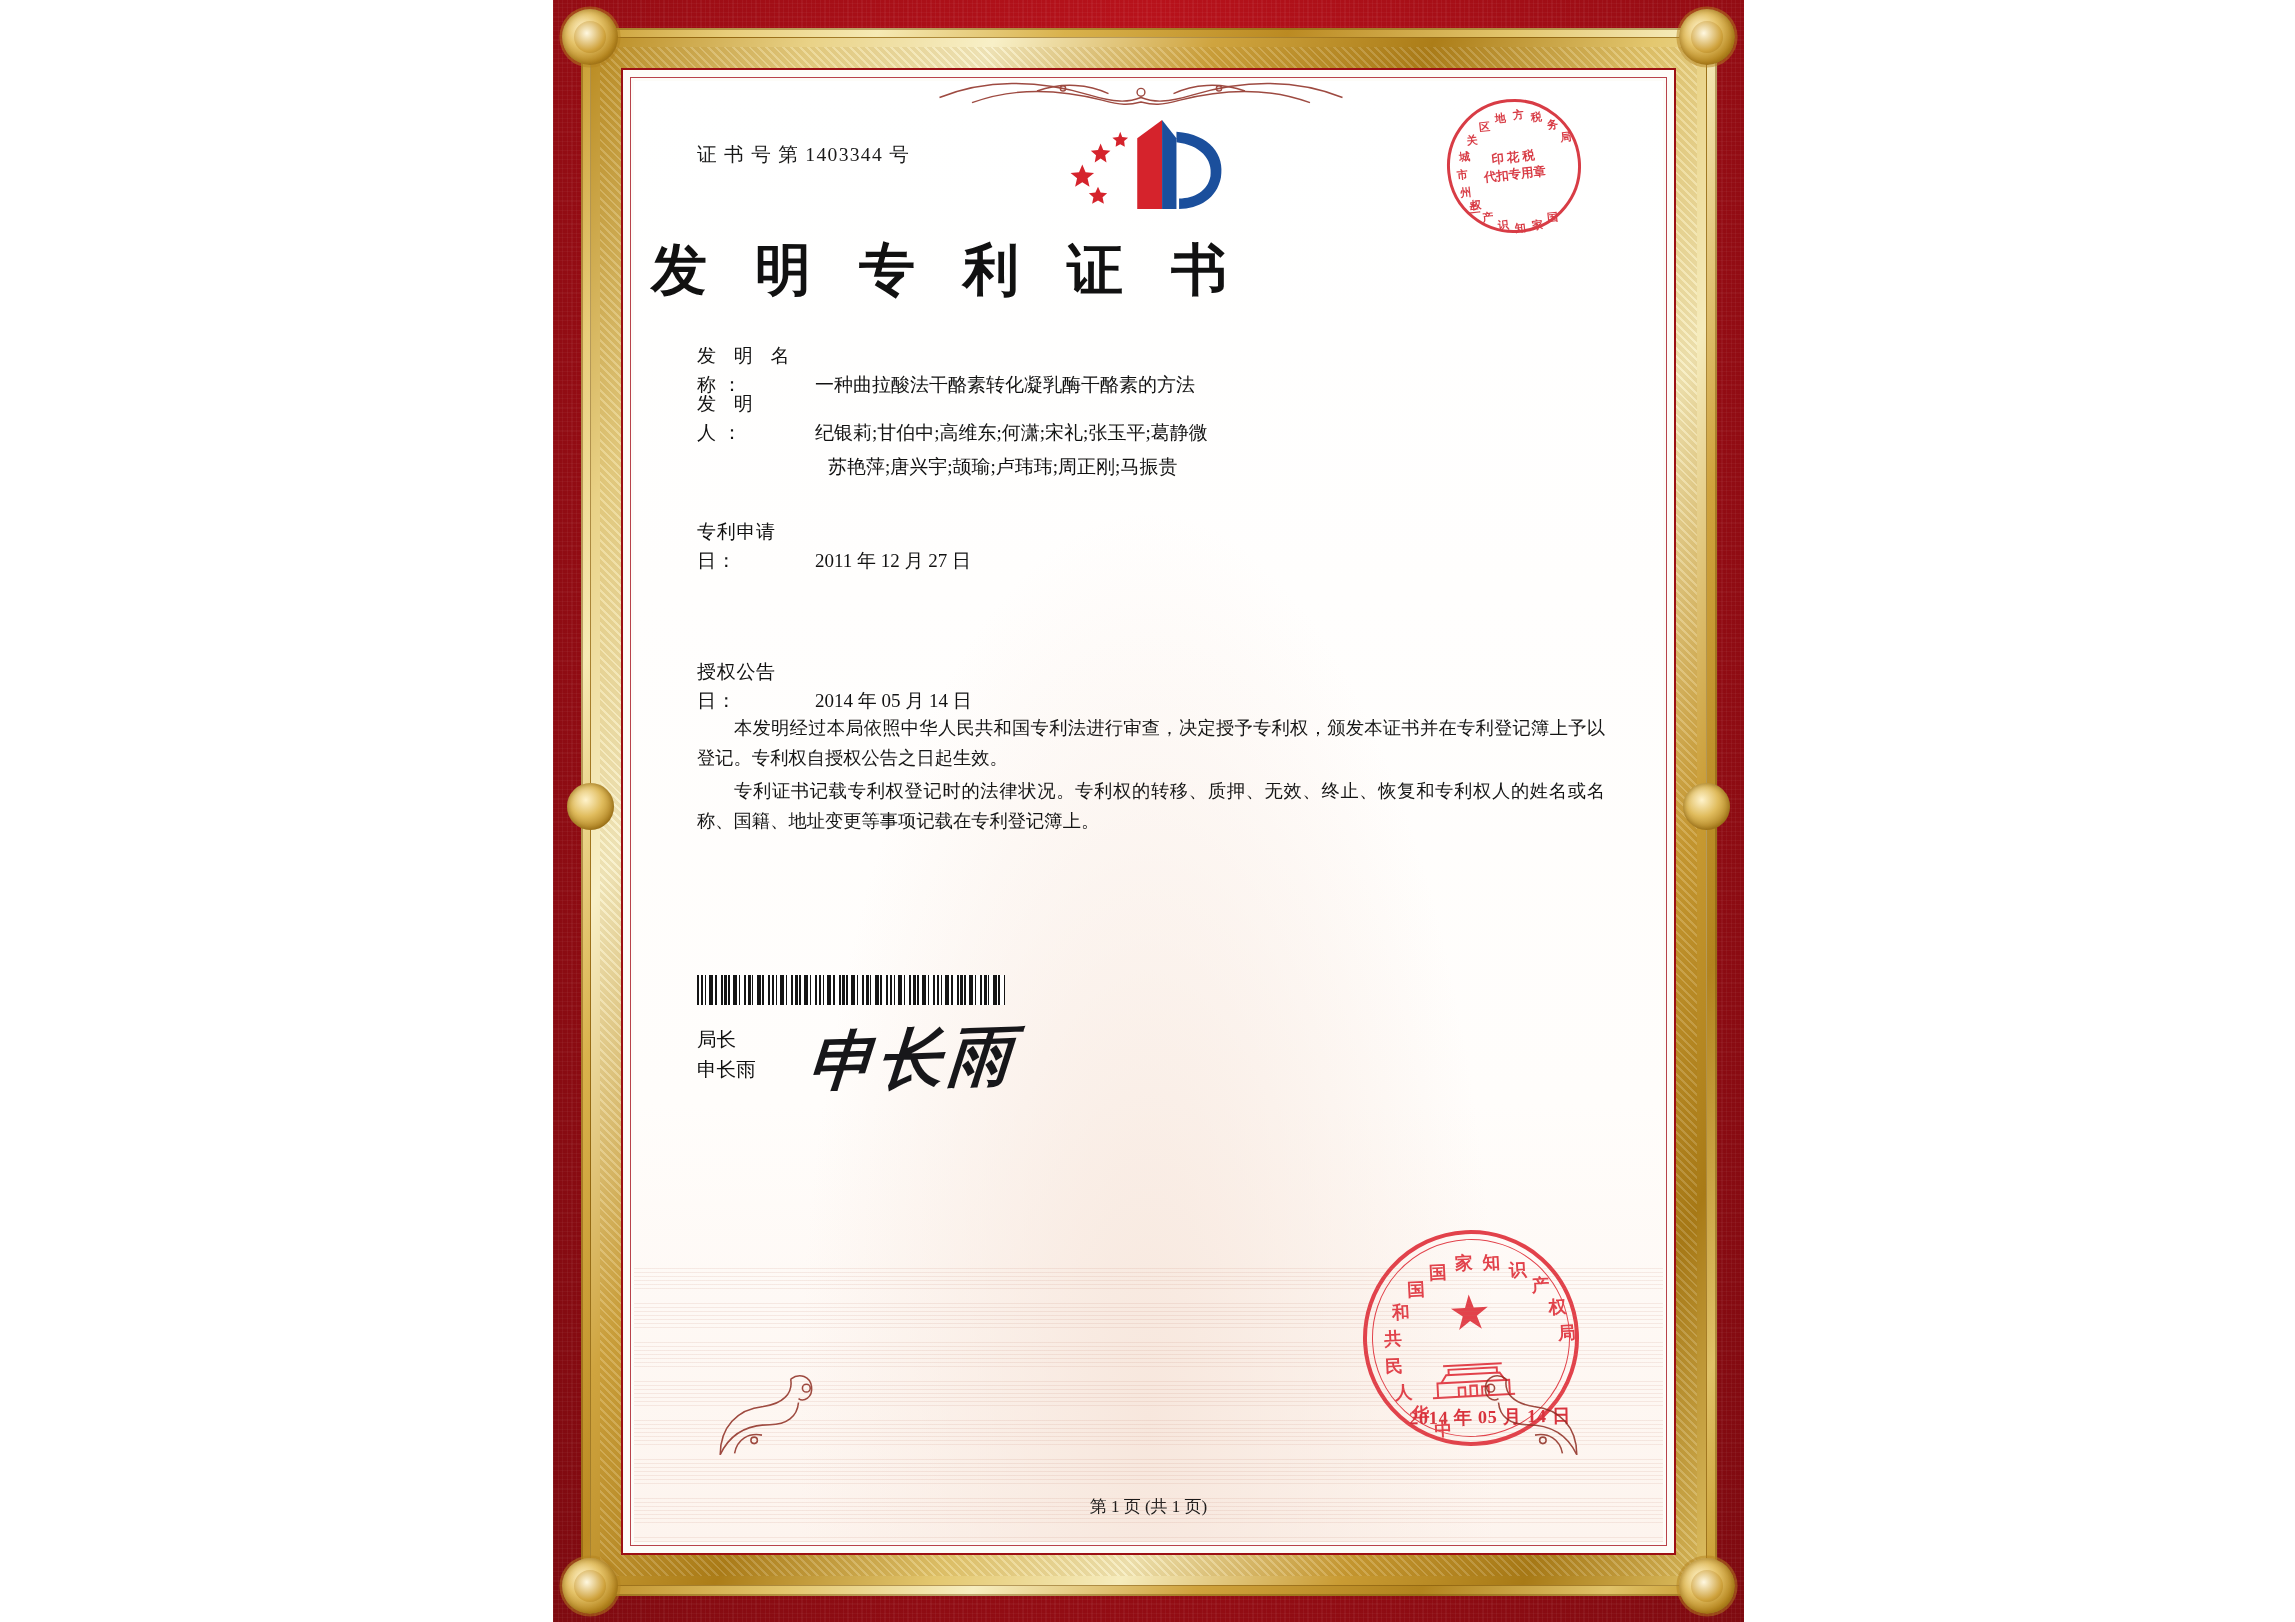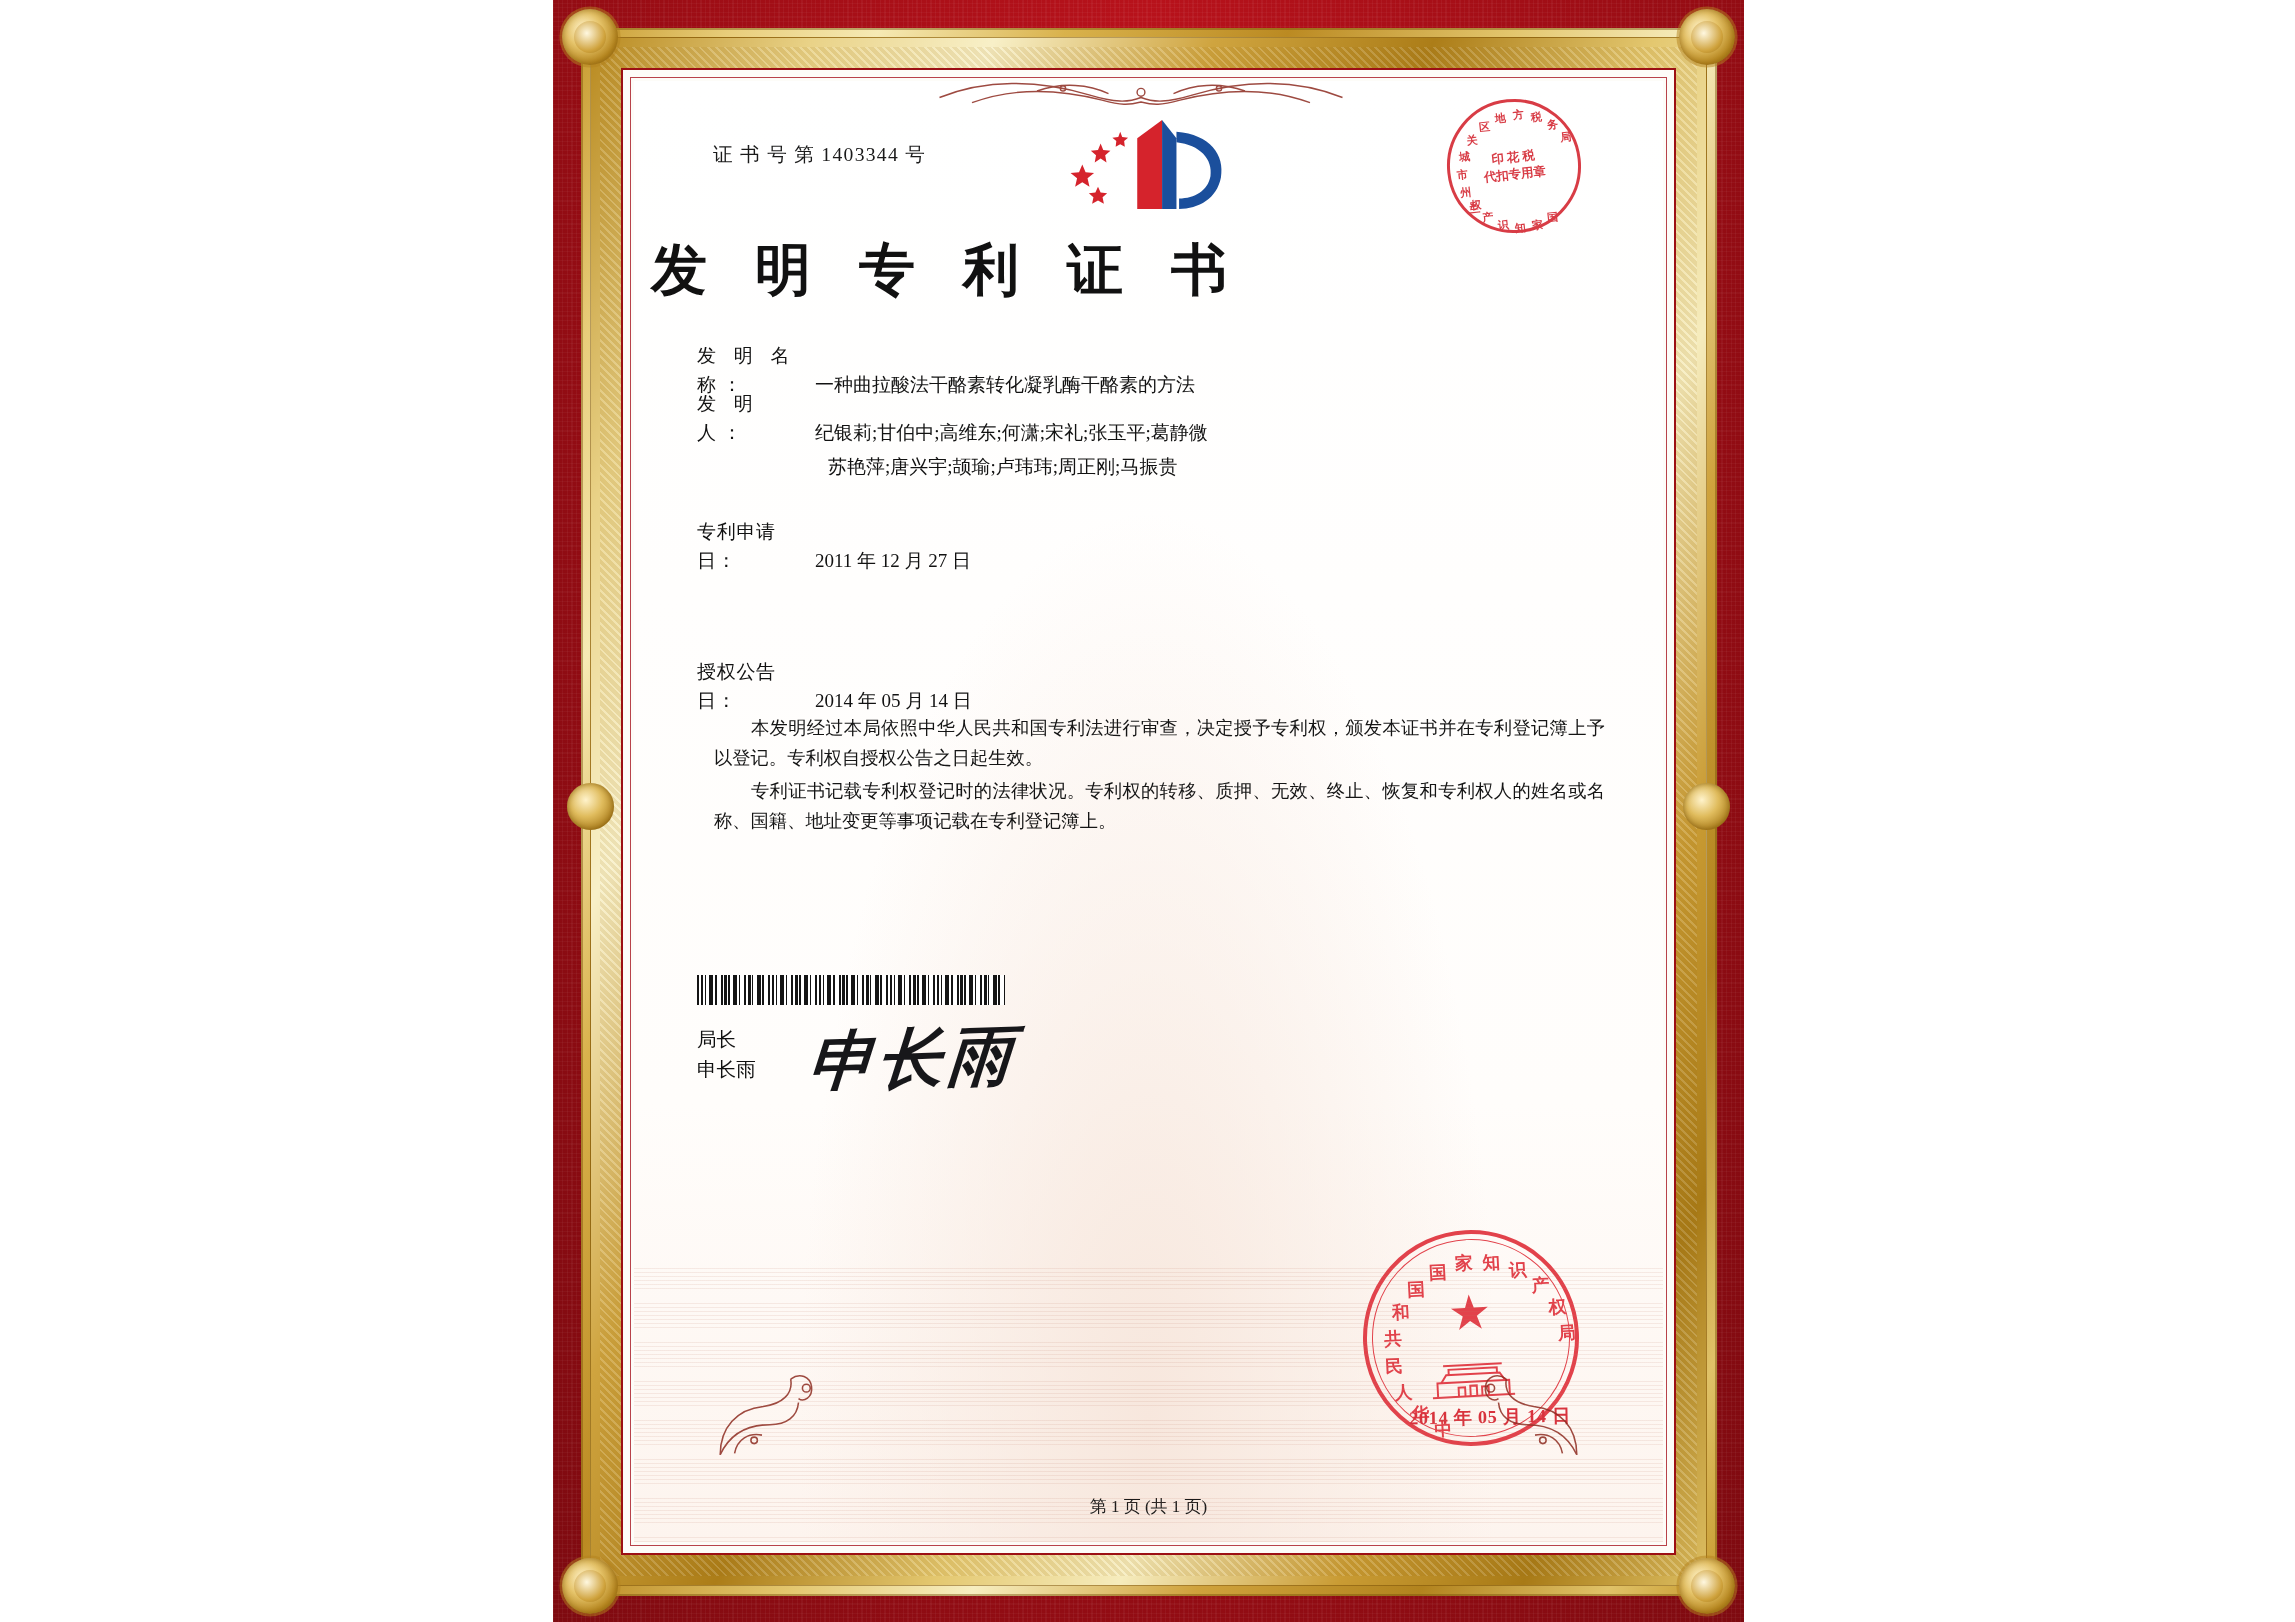--- a/index.html
+++ b/index.html
@@ -149,21 +149,21 @@
   .header-orn{
     position:absolute;
     left: 0; right: 0; top: -2.6px;
     height: 39px;
     pointer-events:none;
   }
 
   
   .cert-no{
     position:absolute;
-    left: 79px;  top: 60px;
+    left: 63px;  top: 60px;
     font-size: 19.6px;
     letter-spacing: 1.3px;
     color: #1a1a1a;
     font-family: "Liberation Serif", serif;
   }
 
   .emblem{
     position:absolute;
     left: 50%; top: 31px;
     transform: translateX(-50%);
@@ -212,21 +212,20 @@
   .f-holder    { top: 501px; }
   .f-grantdate { top: 576px; }
 
   .body-text{
     position:absolute;
     left: 63px; right: 58px; top: 633px;
     font-size: 18.3px;
     line-height: 1.62;
     color: #151515;
     text-align: justify;
-    margin-left: 17px;
   }
   .body-text p{ margin: 0 0 3.9px 0; text-indent: 37px; }
 
   
   .barcode{
     position:absolute;
     left: 63px; top: 894px;
     width: 308px; height: 30px;
     background:
       repeating-linear-gradient(90deg,

